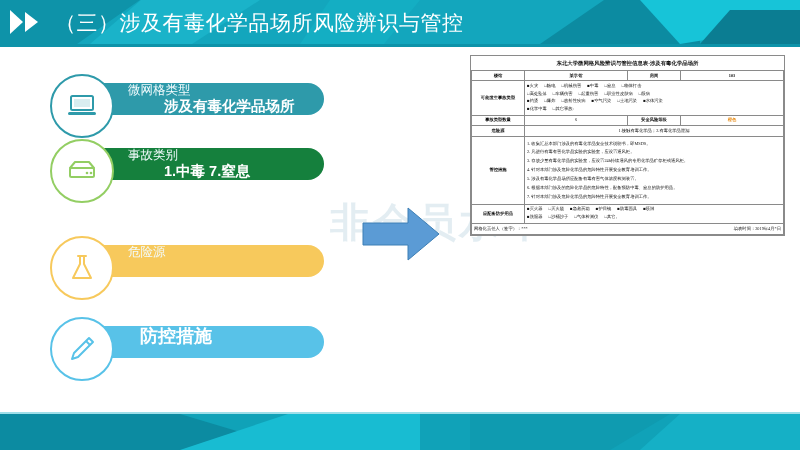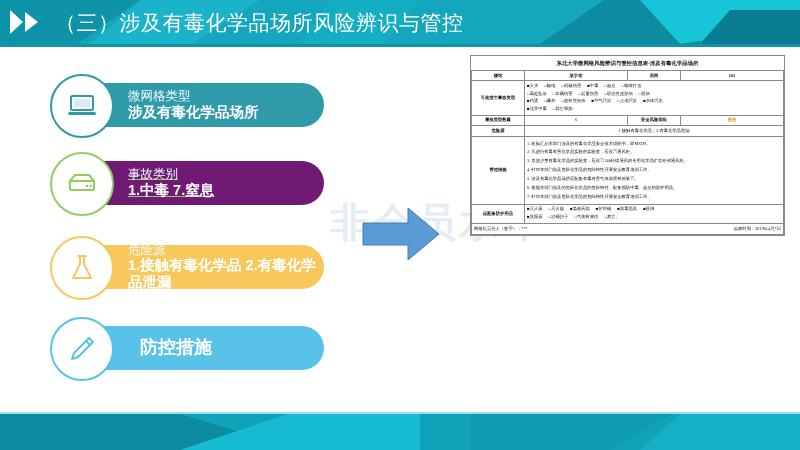--- a/index.html
+++ b/index.html
@@ -57,40 +57,40 @@
   .watermark {
     position: absolute; left: 330px; top: 195px;
     font-size: 40px; color: rgba(170,200,215,0.33);
     letter-spacing: 3px; user-select: none; pointer-events: none;
     font-weight: bold;
   }
 
   
   .card {
     position: absolute; left: 62px;
-    width: 262px; height: 44px;
+    width: 262px; height: 32px;
     border-radius: 23px;
-    display: flex; align-items: center; text-decoration: underline;
+    display: flex; 
   }
   .card-badge {
     position: absolute; left: -12px; top: -9px;
     width: 64px; height: 64px; border-radius: 50%;
     background: #ffffff;
     border: 2px solid currentColor;
     display: flex; align-items: center; justify-content: center;
   }
   .card-text {
     margin-left: 66px; color: #ffffff; line-height: 1.18;
   }
   .card-kicker { font-size: 12.5px; color: #f2fbfd; }
-  .card-value  { font-size: 14.5px; font-weight: bold; color: #ffffff; }
+  .card-value  { font-size: 14.5px; font-weight: bold; color: #ffffff; margin-left: 36px; }
   .card-single { font-size: 18px; font-weight: bold; color: #ffffff; margin-left: 12px; }
 
   #card-1 { top: 83px;  background: #2e9aaa; color: #2e9aaa; }
-  #card-2 { top: 161px; background: #701a75; color: #93ce63; }
+  #card-2 { top: 148px; background: #15803d; color: #93ce63; }
   #card-3 { top: 245px; background: #f7c95c; color: #f7c95c; }
   #card-4 { top: 326px; background: #58c2e8; color: #58c2e8; }
 
   
   .arrow { position: absolute; left: 362px; top: 205px; width: 78px; height: 58px; }
 
   
   .tablewrap {
     position: absolute; left: 470px; top: 55px;
     width: 315px;
@@ -171,21 +171,20 @@
   </div>
 
   <div class="card" id="card-3">
     <div class="card-badge">
       <svg width="26" height="28" viewBox="0 0 26 28">
         <path d="M9 2 L17 2 M11 2 L11 10 L4 24 L22 24 L15 10 L15 2" fill="none" stroke="#f7c95c" stroke-width="2" stroke-linejoin="round" stroke-linecap="round"></path>
       </svg>
     </div>
     <div class="card-text">
       <div class="card-kicker">危险源</div>
-      <div class="card-value">1.接触有毒化学品 2.有毒化学品泄漏</div>
     </div>
   </div>
 
   <div class="card" id="card-4">
     <div class="card-badge">
       <svg width="30" height="30" viewBox="0 0 30 30">
         <path d="M22 4 L26 8 L11 23 L5 25 L7 19 Z" fill="none" stroke="#58c2e8" stroke-width="2" stroke-linejoin="round"></path>
         <path d="M19 7 L23 11" stroke="#58c2e8" stroke-width="2"></path>
       </svg>
     </div>

